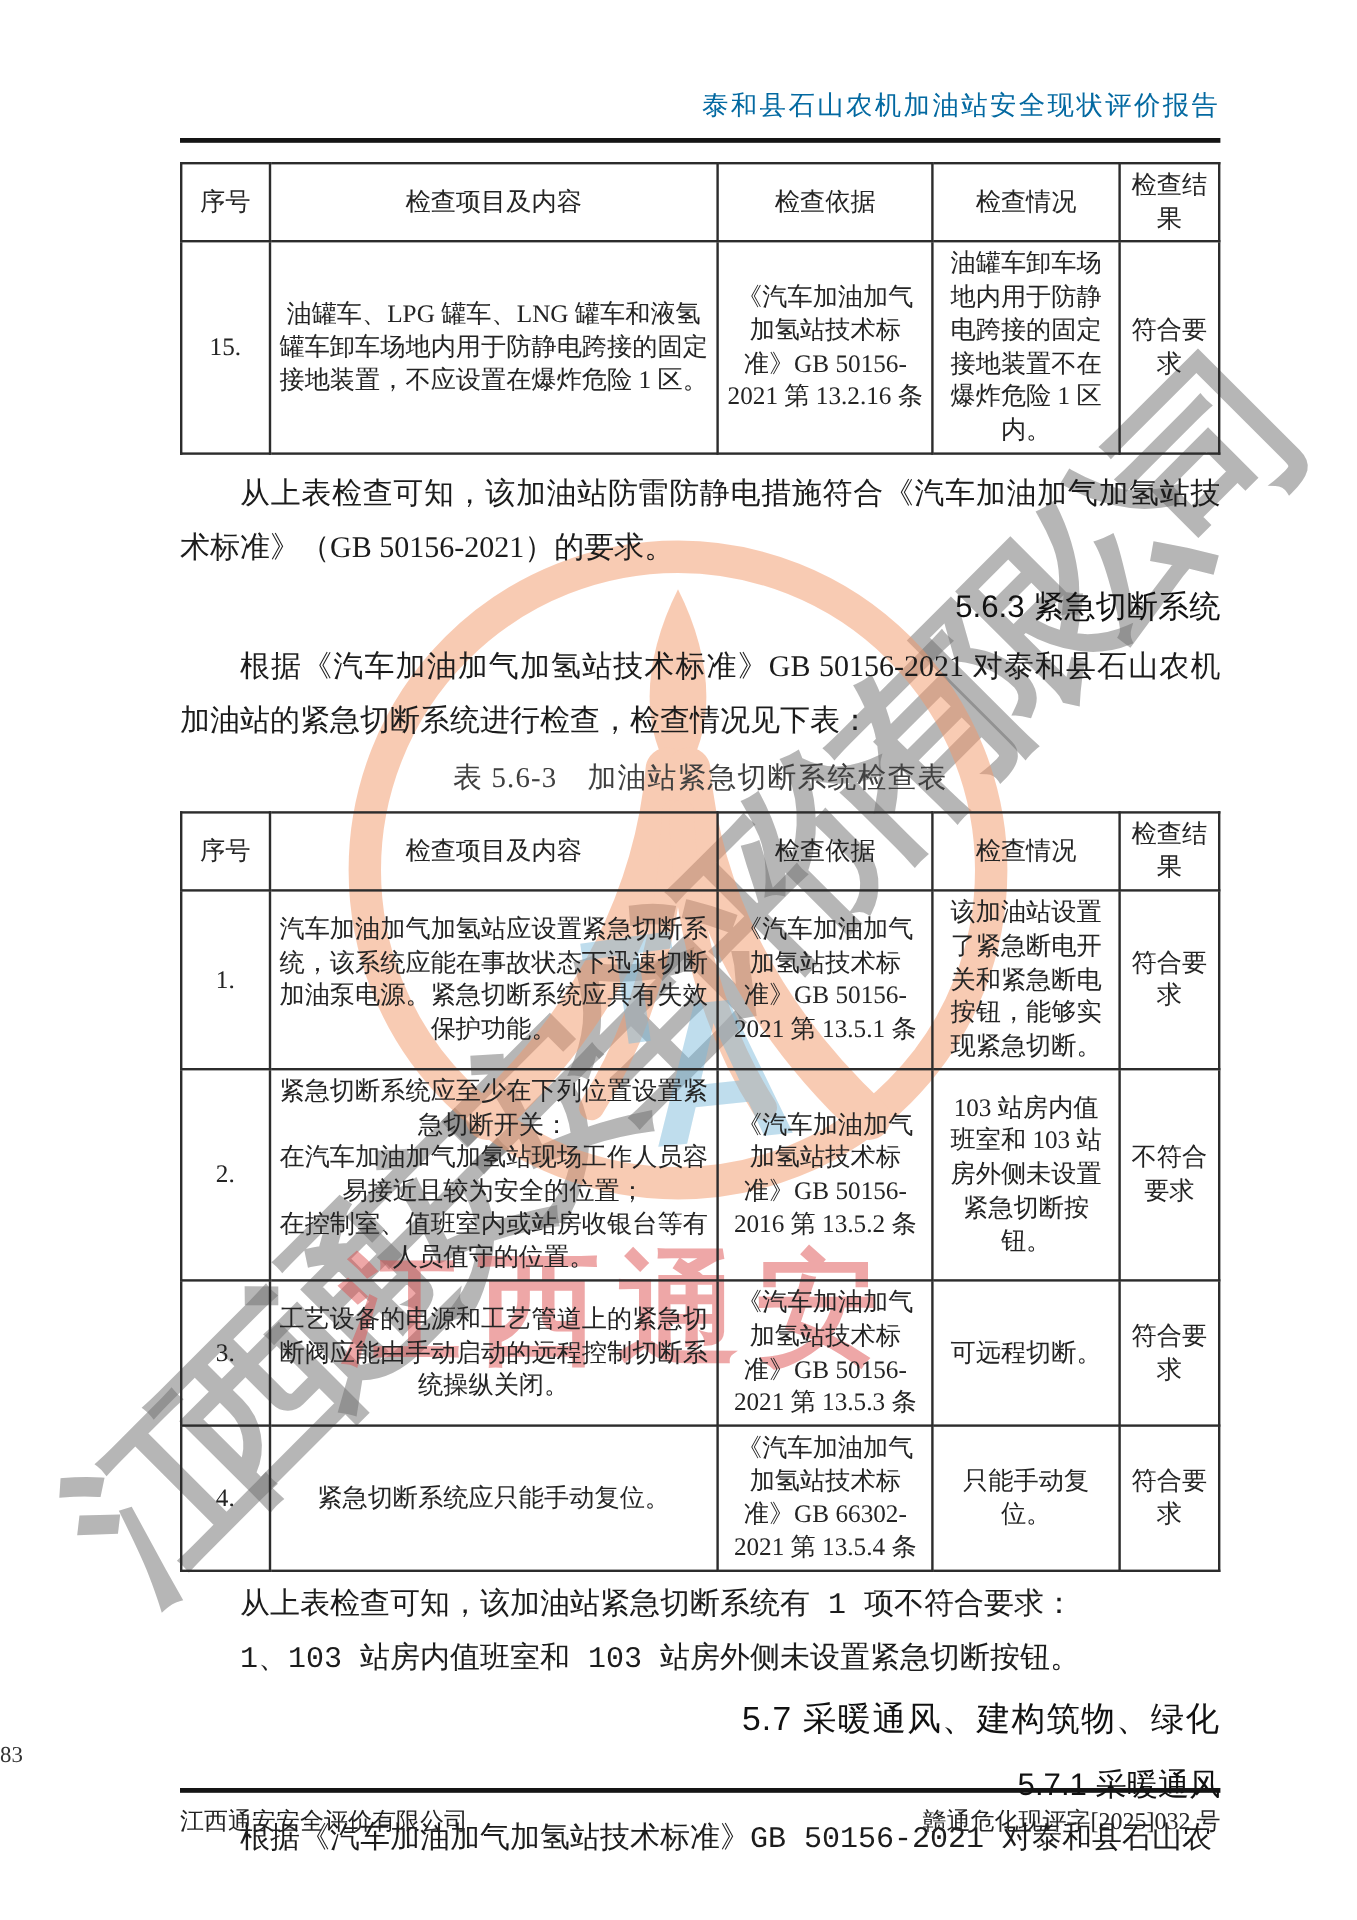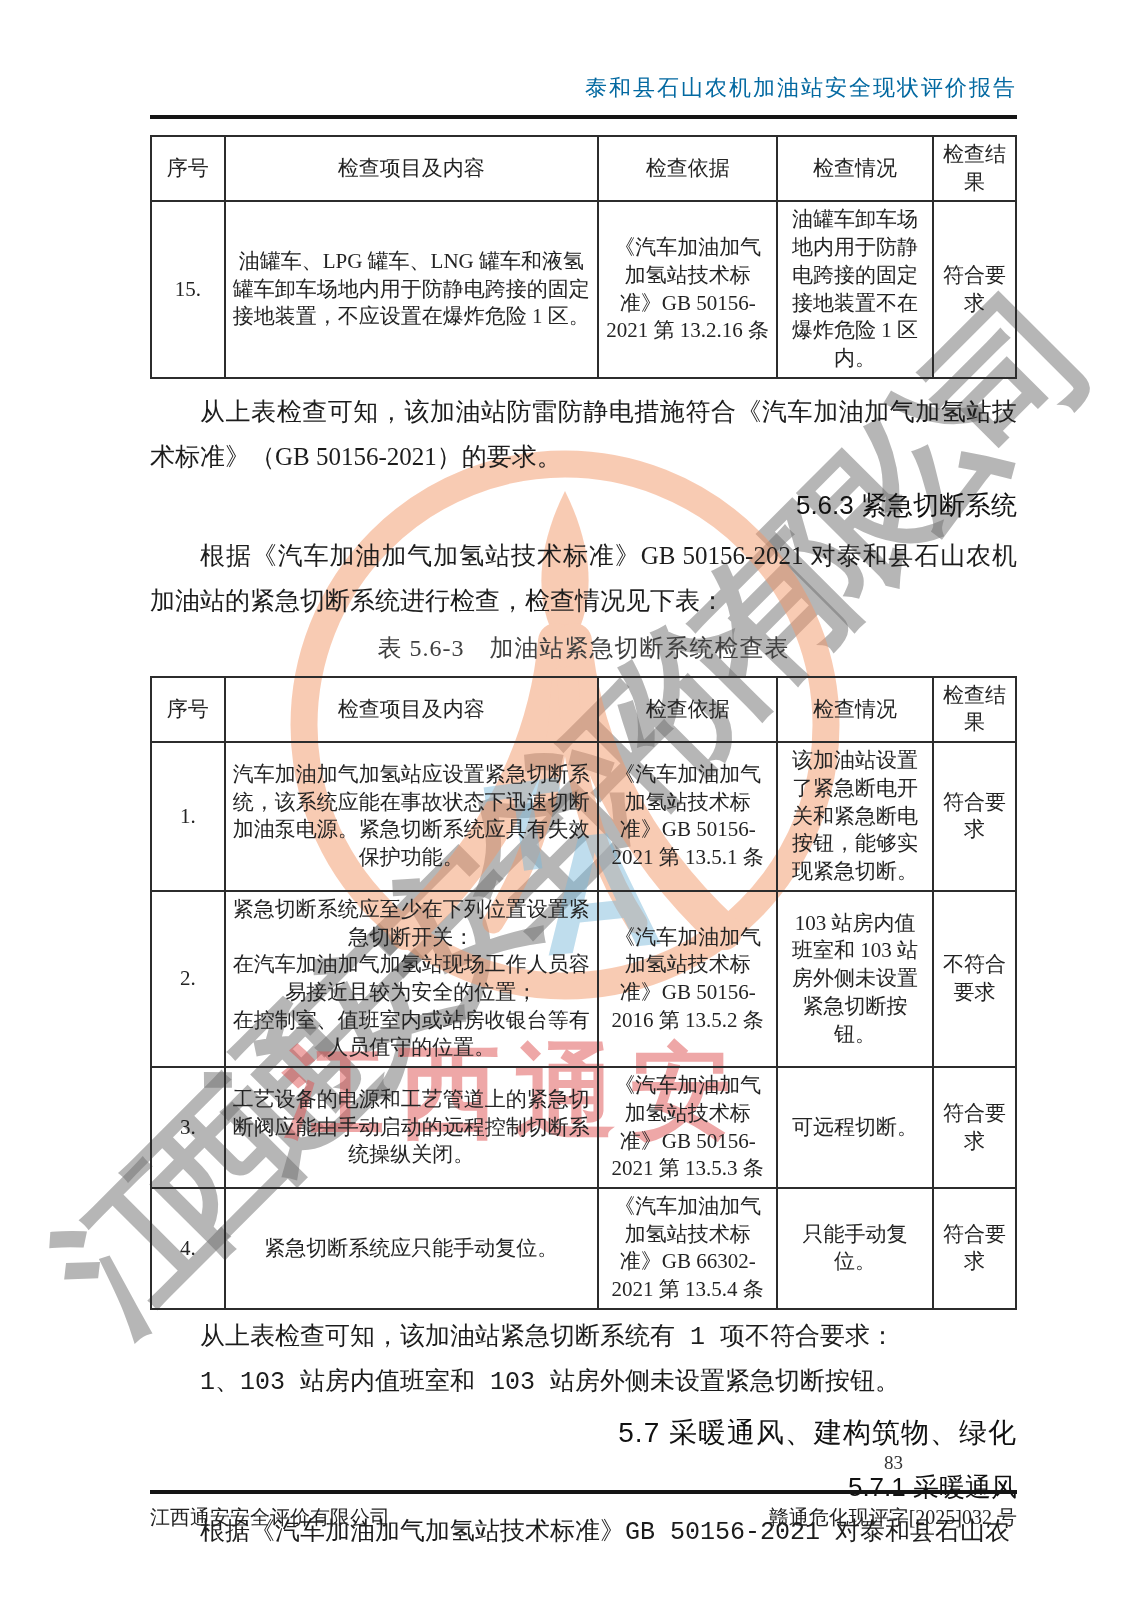--- a/index.html
+++ b/index.html
@@ -64,21 +64,21 @@
     font-family:"Liberation Sans","DejaVu Sans",sans-serif;
     color:#111; font-weight:normal;text-align:right;
   }
   .h563 { margin-top:8px;  font-size:26px; }
   .h57  { margin-top:14px; font-size:28px; letter-spacing:1px; }
   .h571 { margin-top:18px; font-size:26px; }
   .tbl-caption { margin-top:8px; text-align:center; font-size:24px; color:#404040; letter-spacing:1px; }
   
   .page-number {
     position:absolute; z-index:1; left:0; top:1452px; width:903px;
-    text-align:right; font-size:19px; color:#333;
+    text-align:left; font-size:19px; color:#333;
   }
   .footer-rule { position:absolute; z-index:1; left:150px; top:1490px; width:867px; border-top:4px solid #151515; }
   .footer-row {
     position:absolute; z-index:1; left:150px; top:1504px; width:867px;
     display:flex; justify-content:space-between; font-size:20px; color:#222;
   }
 </style>
 </head>
 <body>
 

